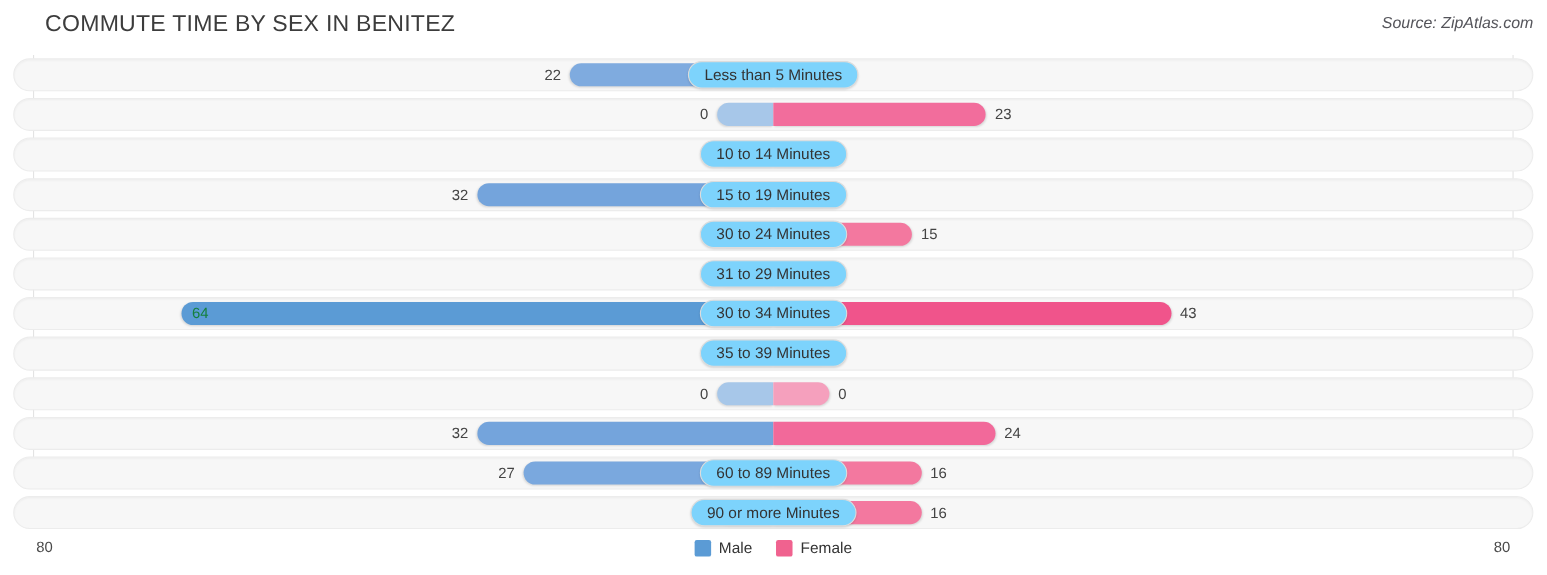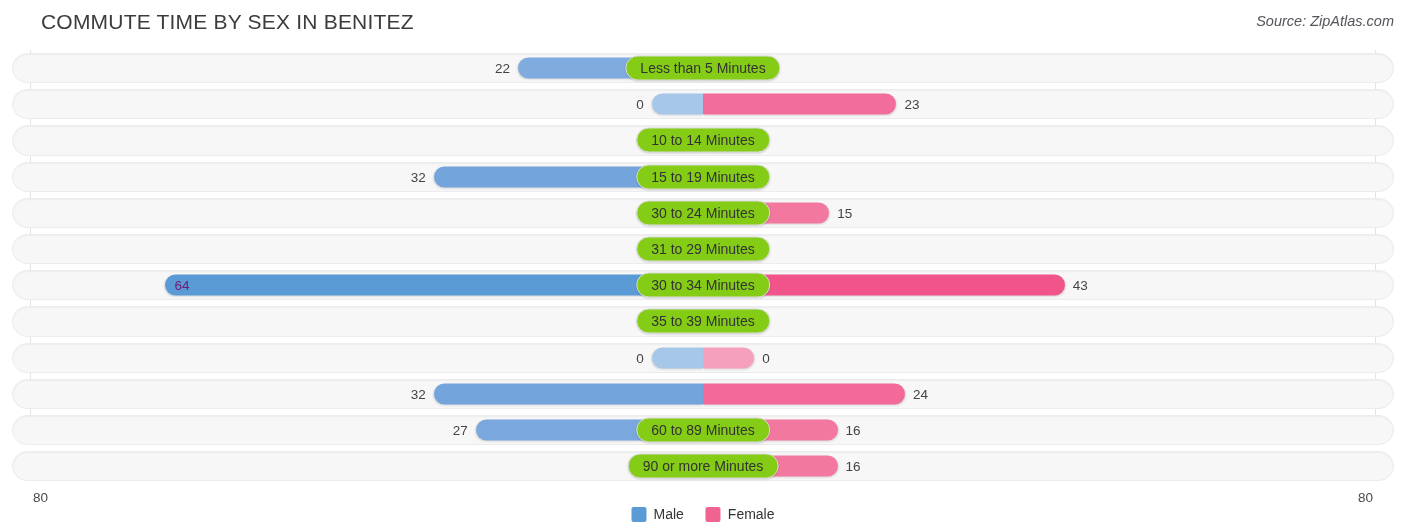--- a/index.html
+++ b/index.html
@@ -66,26 +66,26 @@
     border-radius: 0 11px 11px 0;
     box-shadow: 1px 1px 2px rgba(0,0,0,0.13);
   }
 
   .val {
     position: absolute; top: 50%; transform: translateY(-50%);
     font-size: 13.5px; color: #444; white-space: nowrap;
   }
   .val.male   { text-align: right; }
   .val.female { text-align: left; }
-  .val.inside { color: #701a75; }
+  .val.inside { color: #15803d; }
 
   .catpill {
     position: absolute; left: 50%; top: 50%;
     transform: translate(-50%, -50%);
-    background: #84cc16;
+    background: #7dd3fc;
     border: 1px solid #dcdcdc;
     border-radius: 13px;
     padding: 3px 14px 4px;
     font-size: 14px; color: #333;
     white-space: nowrap;
     box-shadow: 0 1px 2px rgba(0,0,0,0.14);
     z-index: 5;
   }
 
   
@@ -96,21 +96,21 @@
     position: absolute; top: 5px;
     font-size: 13.5px; color: #4a4a4a;
   }
   .axis-label.left  { left: 33px; }
   .axis-label.right { right: 33px; }
   .legend {
     position: absolute; left: 50%; top: 5px;
     transform: translateX(-50%);
     display: flex; align-items: center; gap: 22px;
   }
-  .legend-item { display: flex; align-items: center; gap: 7px; margin-top: 16px; }
+  .legend-item { display: flex; align-items: center; gap: 7px; }
   .swatch { width: 15px; height: 15px; border-radius: 2px; }
   .legend-text { font-size: 14px; color: #333; }
 </style>
 </head>
 <body>
 
 <div class="page">
 
   <div class="header">
     <div class="title">COMMUTE TIME BY SEX IN BENITEZ</div>

